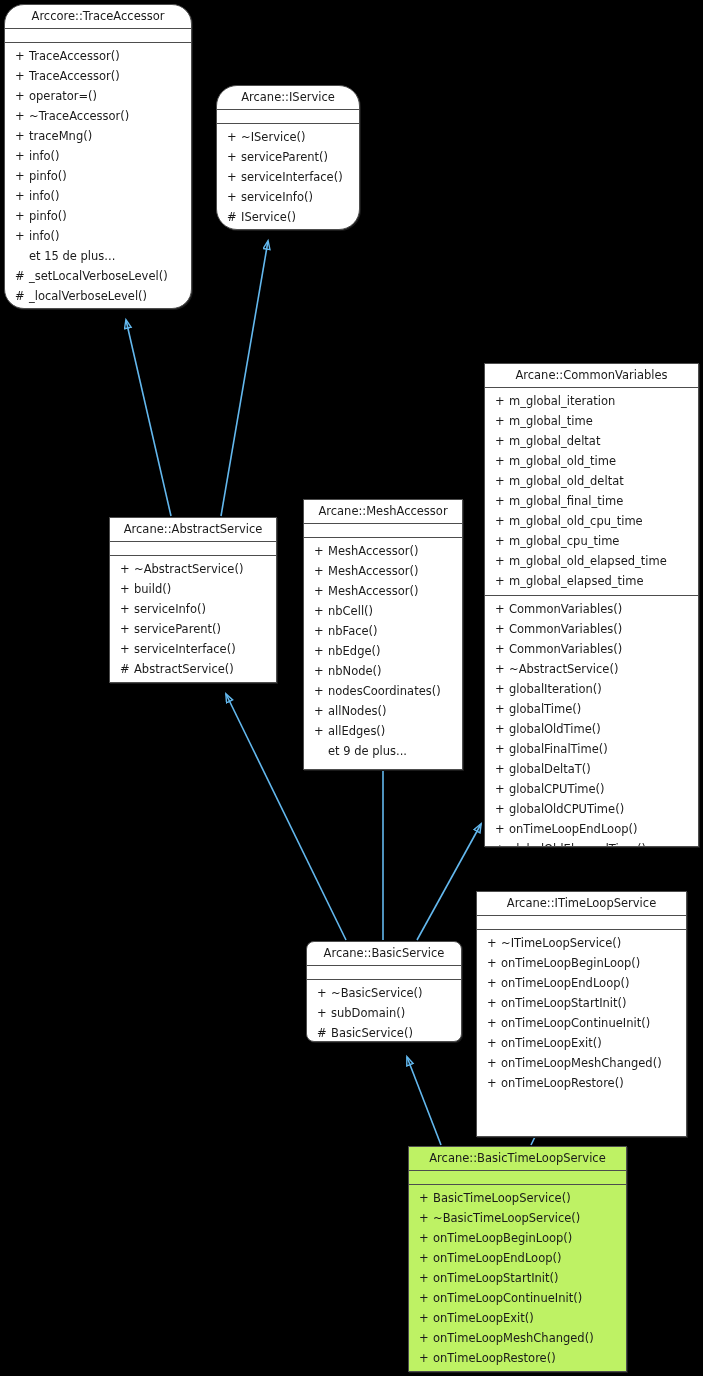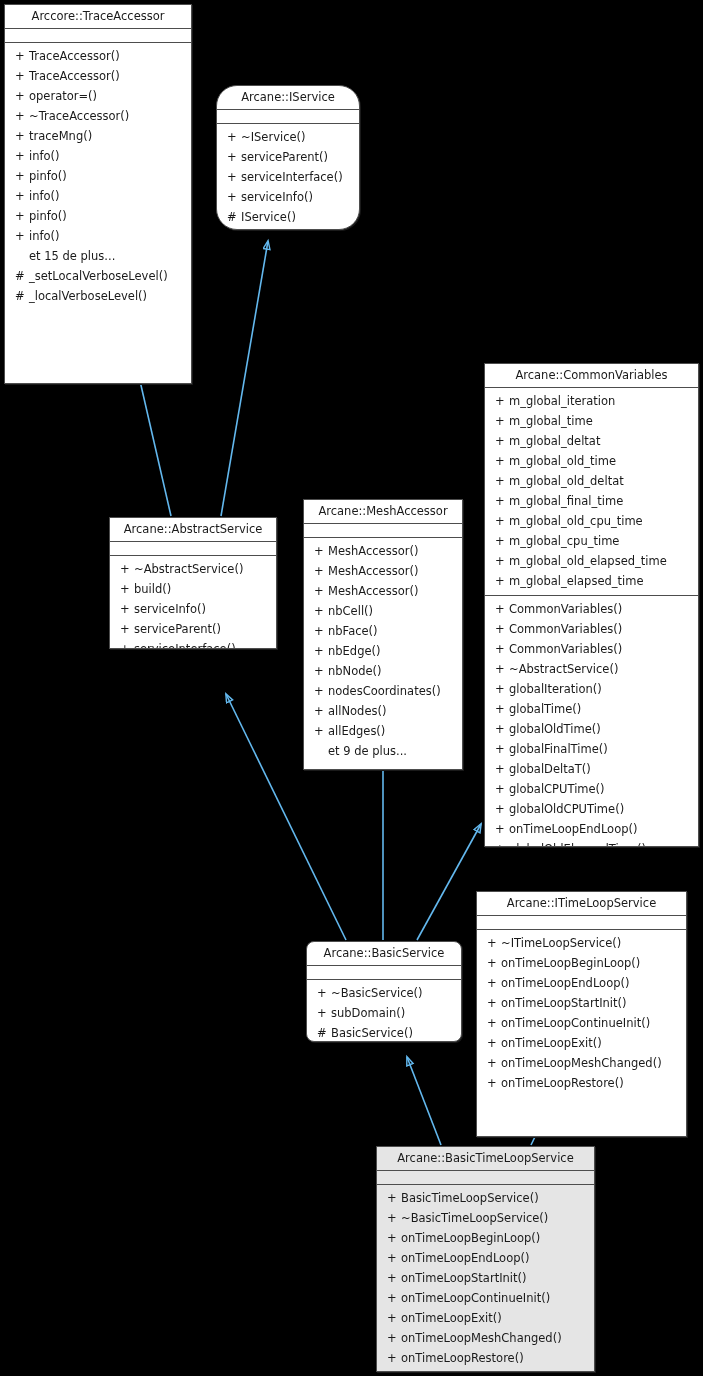--- a/index.html
+++ b/index.html
@@ -26,22 +26,23 @@
   }
   .uml-node {
     position: absolute;
     box-sizing: border-box;
     background: #ffffff;
     border: 1px solid #4d4d4d;
     box-shadow: 1px 1px 0 #1a1a1a;
     overflow: hidden;
   }
   .uml-node.highlight {
-    background: #e5e5e5;
+    background: #bef264;
     border: 1px solid #4d4d4d;
+    margin-left: 32px;
   }
   .node-title {
     text-align: center;
     font-size: 11.5px;
     line-height: 14px;
     color: #1a1a1a;
     padding: 4px 6px 5px 6px;
     border-bottom: 1px solid #4d4d4d;
     white-space: nowrap;
   }
@@ -87,21 +88,21 @@
       <line x1="221" y1="516" x2="268" y2="241" marker-end="url(#hollow-tri)"></line>
       <line x1="346" y1="940" x2="226" y2="694" marker-end="url(#hollow-tri)"></line>
       <line x1="383" y1="940" x2="383" y2="749" marker-end="url(#hollow-tri)"></line>
       <line x1="417" y1="940" x2="481" y2="824" marker-end="url(#hollow-tri)"></line>
       <line x1="441" y1="1145" x2="407" y2="1057" marker-end="url(#hollow-tri)"></line>
       <line x1="531" y1="1145" x2="549" y2="1108" marker-end="url(#hollow-tri)"></line>
     </g>
   </svg>
 
   <div id="nodes-layer">
-      <div class="uml-node" style="left: 4px; top: 4px; width: 188px; height: 380px;">
+      <div class="uml-node" style="left: 4px; top: 4px; width: 188px; height: 305px; border-radius: 20px;">
         <div class="node-title">Arccore::TraceAccessor</div>
         <div class="compartment-empty"></div>
         <div class="members">
           <div class="member">
             <span class="vis">+</span>
             <span class="mname">TraceAccessor()</span>
           </div>
           <div class="member">
             <span class="vis">+</span>
             <span class="mname">TraceAccessor()</span>
@@ -320,21 +321,21 @@
           <div class="member">
             <span class="vis">+</span>
             <span class="mname">allEdges()</span>
           </div>
           <div class="member more">
             <span class="vis"></span>
             <span class="mname">et 9 de plus...</span>
           </div>
         </div>
       </div>
-      <div class="uml-node" style="left: 109px; top: 517px; width: 168px; height: 132px;">
+      <div class="uml-node" style="left: 109px; top: 517px; width: 168px; height: 166px;">
         <div class="node-title">Arcane::AbstractService</div>
         <div class="compartment-empty"></div>
         <div class="members">
           <div class="member">
             <span class="vis">+</span>
             <span class="mname">~AbstractService()</span>
           </div>
           <div class="member">
             <span class="vis">+</span>
             <span class="mname">build()</span>

